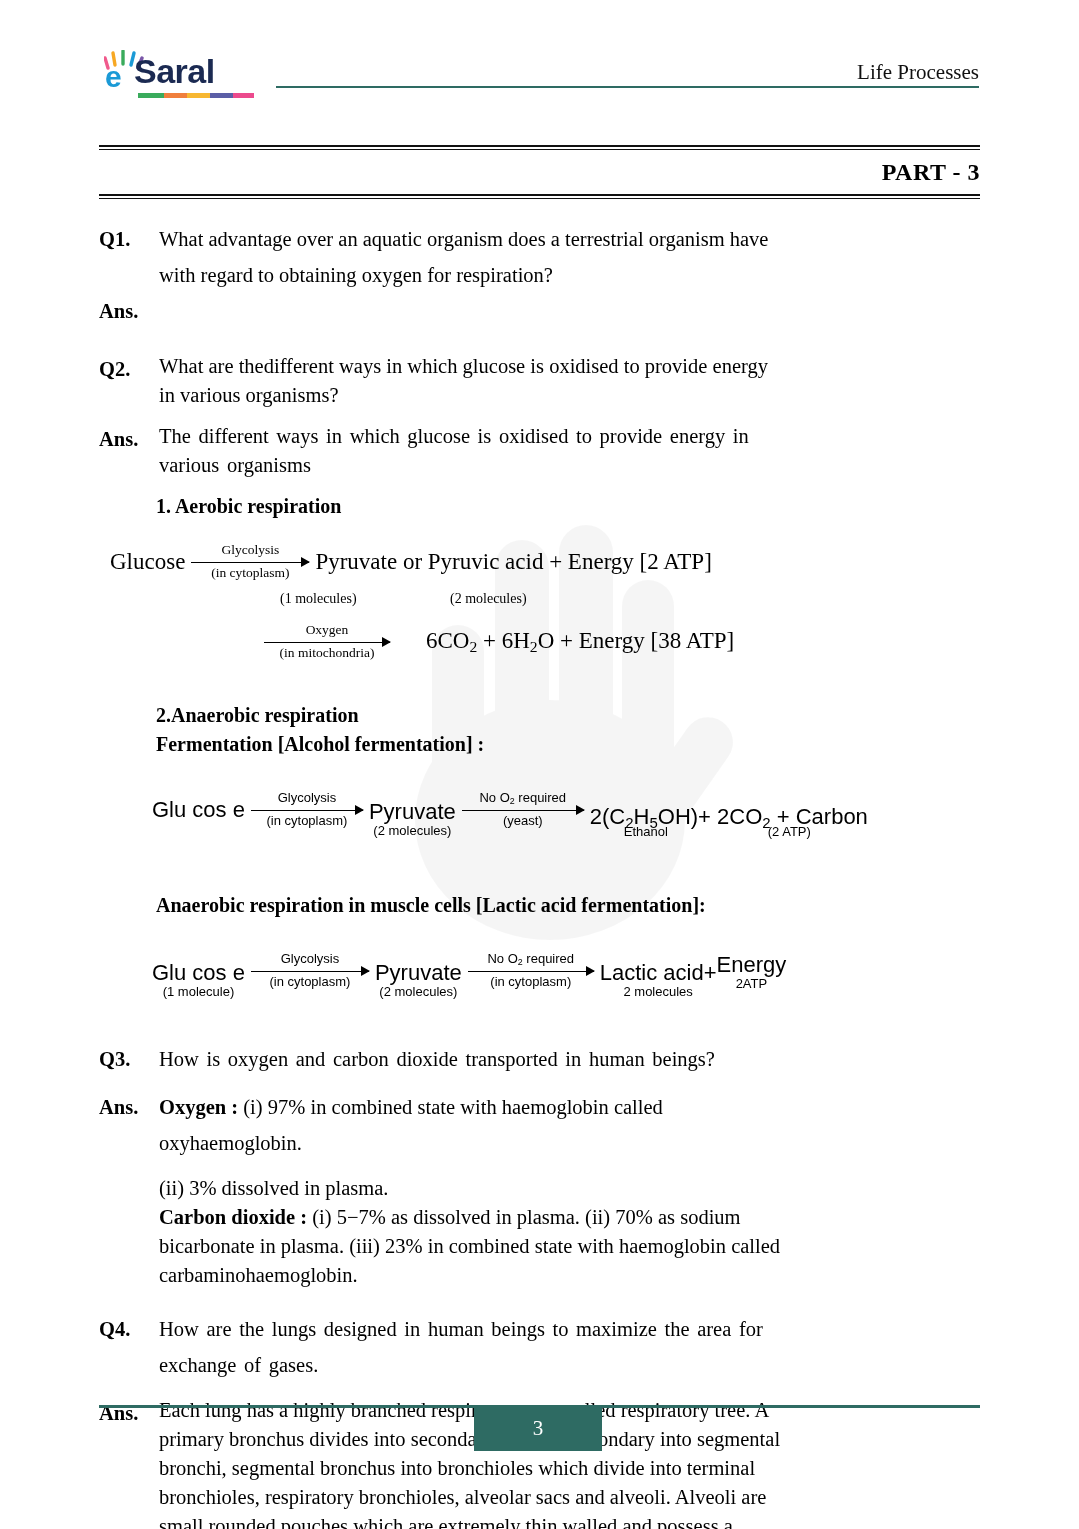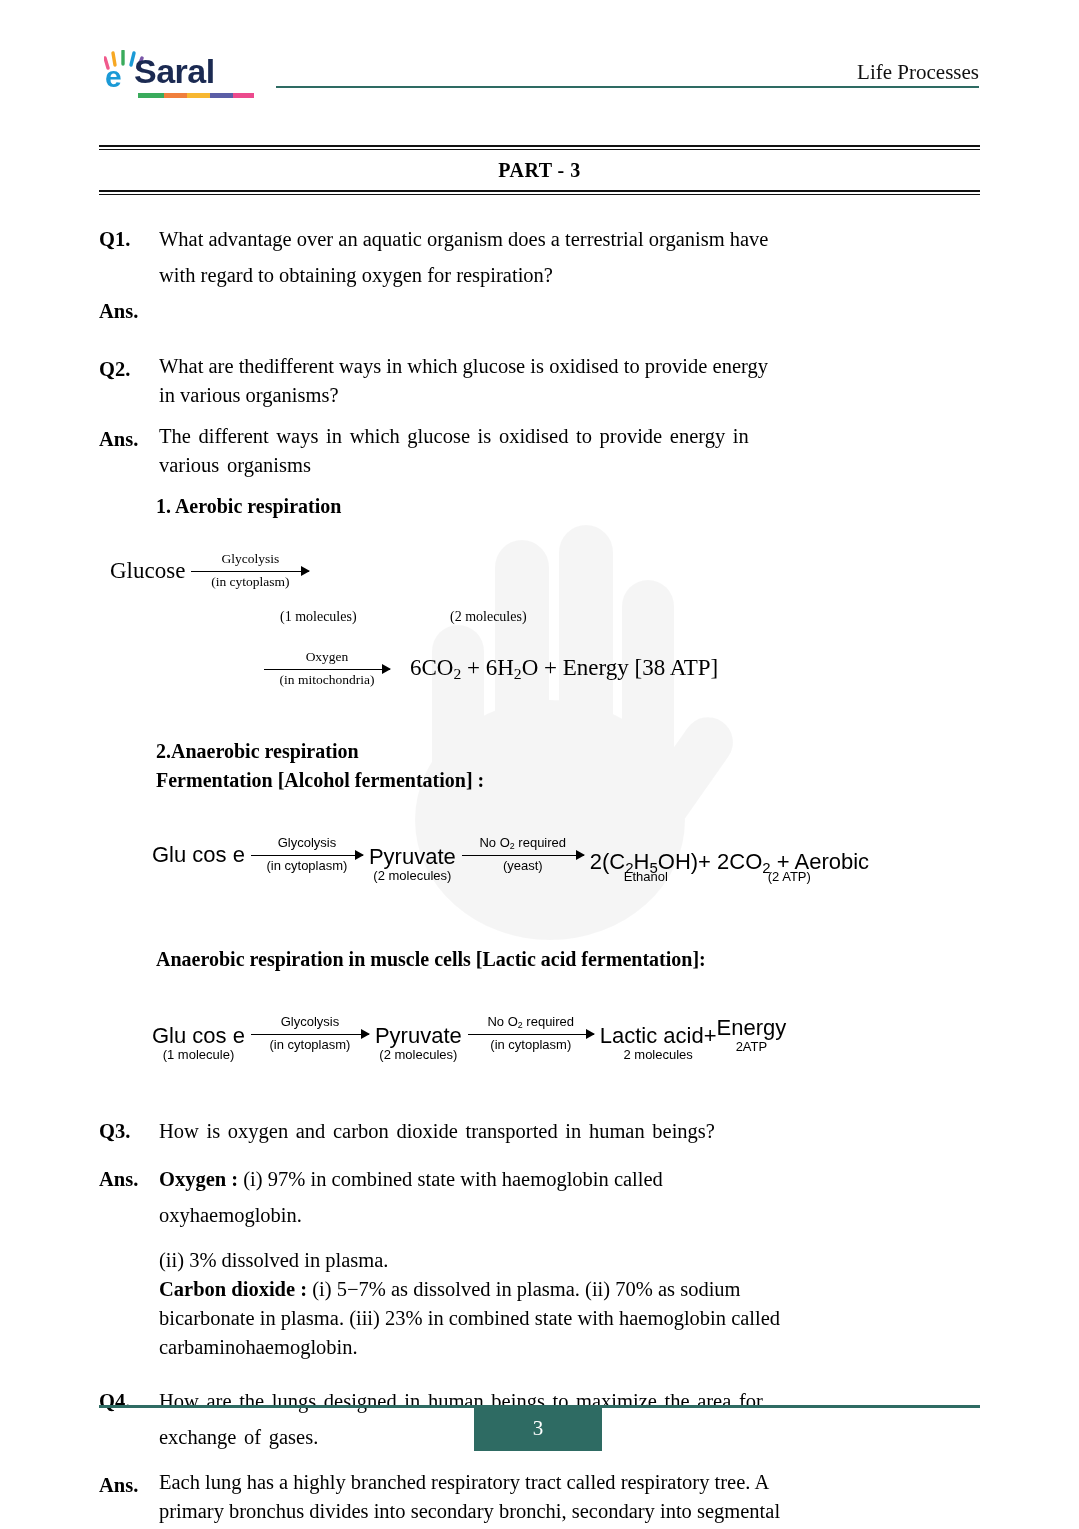--- a/index.html
+++ b/index.html
@@ -104,22 +104,22 @@
     border-top: 2px solid #111;
     border-bottom: 1px solid #111;
     height: 2px;
   }
   .rule-black-bottom {
     border-top: 2px solid #111;
     border-bottom: 1px solid #111;
     height: 2px;
   }
   .part-title {
-    text-align: center;
-    font-size: 20px;
+    text-align: right;
+    font-size: 24px;
     font-weight: bold;
     padding: 9px 0 8px 0;
     letter-spacing: 0.5px;
   }
 
   
   .content {
     position: absolute;
     left: 0;
     top: 222px;
@@ -174,21 +174,21 @@
     font-size: 22px;
   }
   .sub { font-size: 0.68em; vertical-align: -0.28em; }
   .sup { font-size: 0.68em; vertical-align: 0.45em; }
 
   
   .arrow {
     position: relative;
     display: inline-block;
     height: 42px;
-    margin: 17px 6px;
+    margin: 8px 6px;
   }
   .arrow-line {
     position: absolute;
     left: 0;
     top: 21px;
     height: 0;
     border-top: 1.4px solid #000;
     width: 100%;
   }
   .arrow-head {
@@ -344,35 +344,36 @@
 
     <div class="eq-block">
       <div class="eq-line">
         <span class="eq-term">Glucose</span>
         <span class="arrow" style="width:118px">
           <span class="arrow-top">Glycolysis</span>
           <span class="arrow-line"></span>
           <span class="arrow-head"></span>
           <span class="arrow-bot">(in cytoplasm)</span>
         </span>
+        <span class="eq-term">Pyruvate or Pyruvic acid + Energy [2 ATP]</span>
       </div>
 
       <div class="note-row" style="padding-left:0">
         <span class="note-abs" style="left:170px">(1 molecules)</span>
         <span class="note-abs" style="left:340px">(2 molecules)</span>
       </div>
 
       <div class="eq-line" style="padding-left:148px">
         <span class="arrow" style="width:126px">
           <span class="arrow-top">Oxygen</span>
           <span class="arrow-line"></span>
           <span class="arrow-head"></span>
           <span class="arrow-bot">(in mitochondria)</span>
         </span>
-        <span class="eq-term" style="margin-left:14px"><span>6CO</span><span class="sub">2</span><span> + 6H</span><span class="sub">2</span><span>O + Energy [38 ATP]</span></span>
+        <span class="eq-term" style="margin-left:30px"><span>6CO</span><span class="sub">2</span><span> + 6H</span><span class="sub">2</span><span>O + Energy [38 ATP]</span></span>
       </div>
     </div>
 
     <div class="gap-lg"></div>
 
     <div class="sub-head">2.Anaerobic respiration</div>
     <div class="sub-head">Fermentation [Alcohol fermentation] :</div>
 
     <div class="gap-md"></div>
 
@@ -391,21 +392,21 @@
           <span class="eq-term-sans">Pyruvate</span>
           <span class="term-cap">(2 molecules)</span>
         </span>
         <span class="arrow arrow-sans" style="width:122px">
           <span class="arrow-top"><span>No O</span><span class="sub">2</span><span>  required</span></span>
           <span class="arrow-line"></span>
           <span class="arrow-head"></span>
           <span class="arrow-bot">(yeast)</span>
         </span>
         <span style="position:relative;margin-top:16px">
-          <span class="eq-term-sans"><span>2(C</span><span class="sub">2</span><span>H</span><span class="sub">5</span><span>OH)+ 2CO</span><span class="sub">2</span><span> + Aerobic</span></span>
+          <span class="eq-term-sans"><span>2(C</span><span class="sub">2</span><span>H</span><span class="sub">5</span><span>OH)+ 2CO</span><span class="sub">2</span><span> + Carbon</span></span>
           <span class="term-cap" style="position:absolute;left:34px;top:22px">Ethanol</span>
           <span class="term-cap" style="position:absolute;left:178px;top:22px">(2 ATP)</span>
         </span>
       </div>
     </div>
 
     <div class="gap-lg"></div>
     <div class="gap-md"></div>
 
     <div class="sub-head">Anaerobic respiration in muscle cells [Lactic acid fermentation]:</div>

